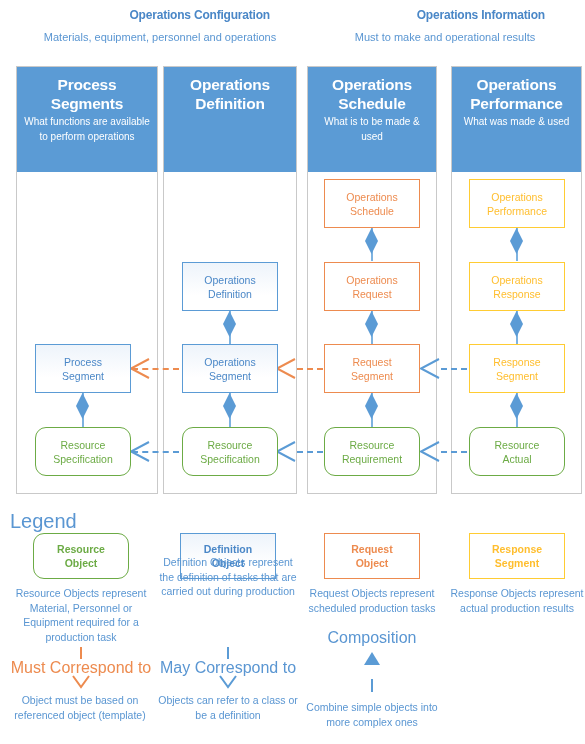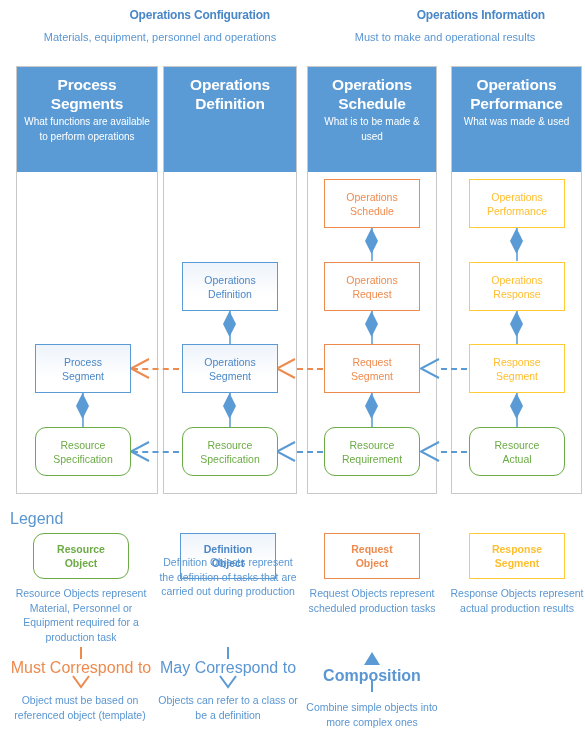--- a/index.html
+++ b/index.html
@@ -111,21 +111,21 @@
     border-top: 2px dashed;
   }
   .dashline.orange { border-color: #ed8b4f; }
   .dashline.blue   { border-color: #5b9bd5; }
   .openarrow { position: absolute; }
 
   
   .legend-title {
     position: absolute;
     color: #5a96d2;
-    font-size: 16px;
+    font-size: 20px;
   }
   .legend-box {
     position: absolute;
     display: flex;
     align-items: center;
     justify-content: center;
     text-align: center;
     font-size: 10.5px;
     line-height: 14px;
     font-weight: bold;
@@ -314,17 +314,17 @@
   <div class="legend-desc" style="left:10px;top:693px;width:140px;">Object must be based on referenced object (template)</div>
 
   <div class="stub blue" style="left:227px;top:647px;height:12px;"></div>
   <div class="conn-label blue" style="left:158px;top:661px;width:140px;">May Correspond to</div>
   <svg class="openarrow" style="left:219px;top:675px;" width="18" height="14">
     <path d="M1 1 L9 12 L17 1" fill="none" stroke="#5b9bd5" stroke-width="2"></path>
   </svg>
   <div class="legend-desc" style="left:158px;top:693px;width:140px;">Objects can refer to  a class or be a definition</div>
 
   <div class="tri-up" style="left:364px;top:652px;"></div>
-  <div class="conn-label blue" style="left:302px;top:669px;width:140px;font-weight:bold;">Composition</div>
+  <div class="conn-label blue" style="left:302px;top:631px;width:140px;">Composition</div>
   <div class="stub blue" style="left:371px;top:679px;height:13px;"></div>
   <div class="legend-desc" style="left:300px;top:700px;width:144px;">Combine simple objects into more complex ones</div>
 
 </div>
 
 </body></html>

